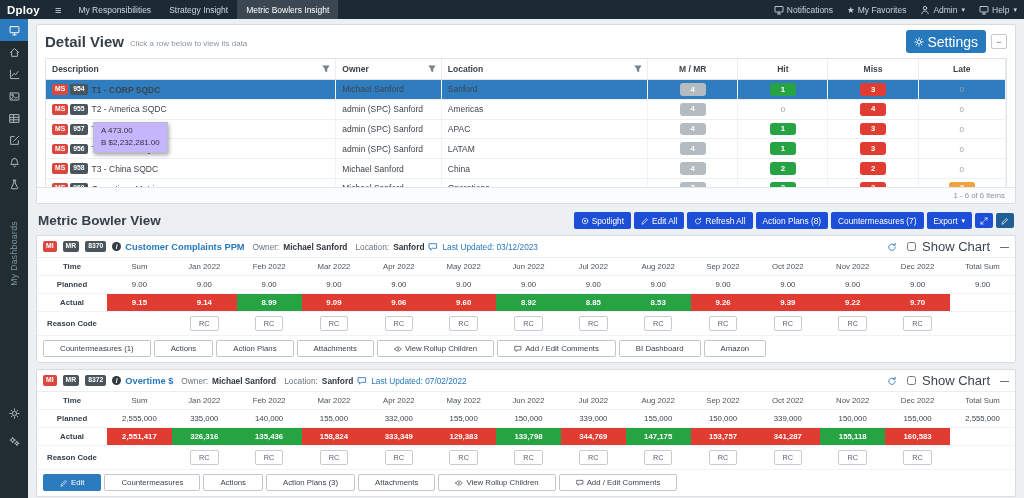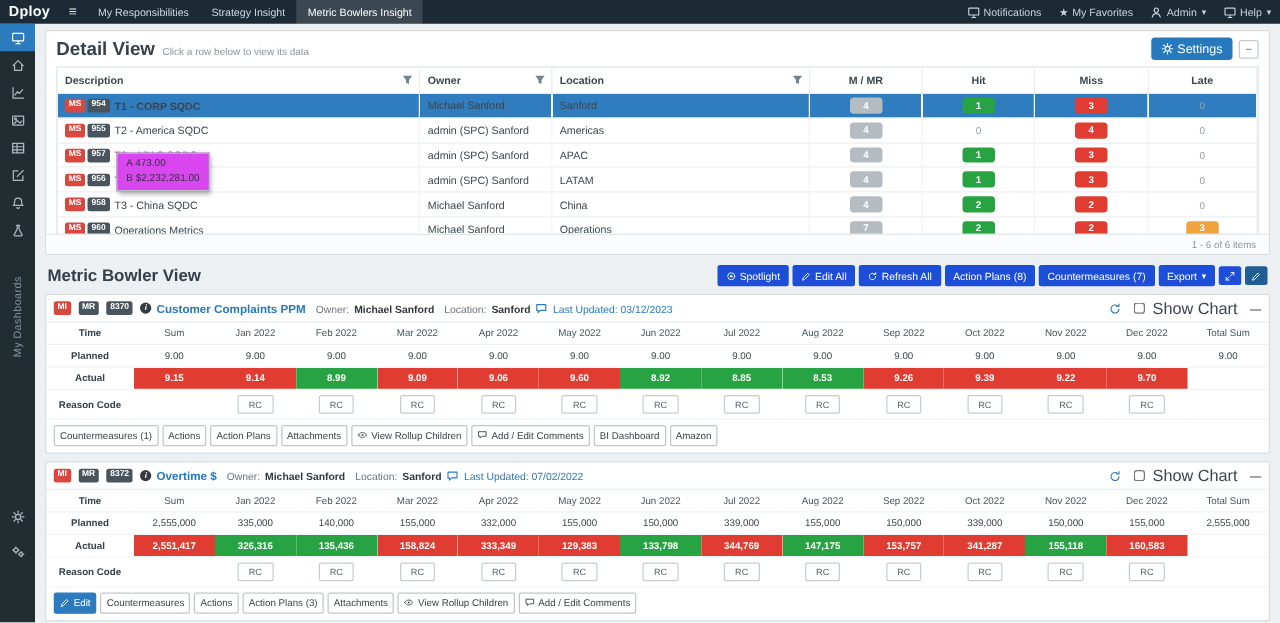--- a/index.html
+++ b/index.html
@@ -28,42 +28,42 @@
   .sidebar-label{writing-mode:vertical-rl;transform:rotate(180deg);font-size:8.5px;color:#7e96a3;margin-top:26px;letter-spacing:.4px}
   .side-bottom{margin-top:auto;margin-bottom:46px;display:flex;flex-direction:column;gap:6px;align-items:center}
   .main{flex:1;padding:5px 8px 0;overflow:hidden}
 
   
   .card{background:#fff;border:1px solid #d7dde1;border-radius:2px}
   .detail-card{position:relative;height:180px;overflow:hidden}
   .dhead{display:flex;align-items:center;padding:5px 8px 3px}
   .dtitle{font-size:15px;font-weight:bold;color:#36404a}
   .dsub{font-size:8px;color:#8b959c;margin-left:6px;margin-top:4px}
-  .settings-btn{margin-left:auto;display:inline-flex;align-items:center;gap:3px;background:#2779bd;color:#fff;border:none;border-radius:3px;font-size:10px;padding:3.5px 8px;cursor:pointer}
+  .settings-btn{margin-left:auto;display:inline-flex;align-items:center;gap:3px;background:#2779bd;color:#fff;border:none;border-radius:3px;font-size:14px;padding:3.5px 8px;cursor:pointer}
   .mini-btn{width:16px;height:15px;margin-left:5px;background:#fff;border:1px solid #c3cad0;border-radius:2px;color:#5a646c;font-size:9px;line-height:12px;text-align:center;cursor:pointer;padding:0}
 
   
   .table-wrap{margin:2px 8px 0;border:1px solid #dee3e7;height:137px;overflow:hidden}
   #detail-table{width:100%;border-collapse:collapse;table-layout:fixed}
   #detail-table th{position:relative;text-align:left;font-size:8.5px;font-weight:bold;color:#3c454d;padding:5px 6px;border-bottom:1px solid #dee3e7;border-right:1px solid #e8edf0;background:#fff;white-space:nowrap}
   #detail-table th.c{text-align:center}
   .funnel{position:absolute;right:4px;top:50%;transform:translateY(-50%);color:#75838e}
   .funnel svg{width:8px;height:8px}
   #detail-table td{font-size:8.5px;color:#3c454d;padding:3px 6px;border-bottom:1px solid #edf0f2;border-right:1px solid #f1f4f6;height:16px;white-space:nowrap;overflow:hidden}
   #detail-table td.c{text-align:center}
   tr.selected td{background:#2f7cbe;color:#fff}
   tr.selected .rname{font-weight:bold}
   .chip{display:inline-block;padding:2px 3px;border-radius:2px;font-size:6.8px;font-weight:bold;line-height:1;color:#fff;margin-right:2px;vertical-align:middle}
   .chip.red{background:#d9473f}.chip.dark{background:#49545c}
   .rname{font-size:8.5px;vertical-align:middle;margin-left:2px}
   .pill{display:inline-block;min-width:26px;padding:2.5px 4px;border-radius:3px;font-size:7.8px;font-weight:bold;line-height:1;color:#fff;text-align:center}
   .pill.gray{background:#b4bcc2}.pill.green{background:#28a344}.pill.red{background:#e03c31}.pill.orange{background:#f0a23c}
   .zero{color:#98a1a8;font-size:8px}
   .pagination{position:absolute;bottom:0;left:0;right:0;background:#fbfcfd;border-top:1px solid #e2e7ea;text-align:right;font-size:7.8px;color:#8b959c;padding:3px 10px}
-  .dtooltip{position:absolute;left:56px;top:97px;background:#d946ef;border:1px solid #b9bfc4;box-shadow:1px 2px 4px rgba(0,0,0,.35);font-size:8px;color:#2f363c;padding:2px 7px;line-height:1.55;z-index:4}
+  .dtooltip{position:absolute;left:56px;top:97px;background:#c4b5fd;border:1px solid #b9bfc4;box-shadow:1px 2px 4px rgba(0,0,0,.35);font-size:8px;color:#2f363c;padding:2px 7px;line-height:1.55;z-index:4}
 
   
   .mbv-head{display:flex;align-items:center;margin:8px 2px 6px 2px}
   .mbv-title{font-size:13.5px;font-weight:bold;color:#36404a}
   .mbv-actions{margin-left:auto;display:flex;gap:3px;align-items:center}
   .mbv-btn{display:inline-flex;align-items:center;gap:3px;background:#1d4ed8;color:#fff;font-size:8.3px;padding:3.5px 7px;border-radius:2px;border:none;cursor:pointer;white-space:nowrap}
   .mbv-btn .svgi svg{width:8px;height:8px}
   .mbv-icon-btn{padding:3.5px 5px}
   .mbv-icon-btn.dark{background:#1f5f96}
 
@@ -83,21 +83,21 @@
   .dash{color:#5a646c;font-weight:bold;margin-left:6px;cursor:pointer;font-size:9px}
 
   .btbl{width:100%;border-collapse:collapse;table-layout:fixed}
   .btbl th{font-size:7.8px;color:#4a545c;font-weight:normal;padding:4px 1px;text-align:center;border-bottom:1px solid #eef1f3;white-space:nowrap;overflow:hidden}
   .btbl th.rowlab,.btbl td.rowlab{font-weight:bold;color:#36404a}
   .btbl td{font-size:7.8px;color:#3c454d;text-align:center;padding:4px 1px;border-bottom:1px solid #f1f4f6;white-space:nowrap;overflow:hidden}
   .btbl td.red{background:#e03c31;color:#fff;font-weight:bold}
   .btbl td.green{background:#28a344;color:#fff;font-weight:bold}
   .rc-btn{font-size:7.3px;color:#5a646c;background:#fff;border:1px solid #c6ccd1;border-radius:2px;padding:2px 8px;cursor:pointer}
   .bfoot{display:flex;gap:3px;padding:4px 6px 5px}
-  .chip-btn{display:inline-flex;align-items:flex-start;gap:3px;font-size:7.8px;color:#3c454d;background:#fff;border:1px solid #c0c7cc;border-radius:2px;padding:3px 4px;cursor:pointer;white-space:nowrap}
+  .chip-btn{display:inline-flex;align-items:center;gap:3px;font-size:7.8px;color:#3c454d;background:#fff;border:1px solid #c0c7cc;border-radius:2px;padding:3px 16px;cursor:pointer;white-space:nowrap}
   .chip-btn.primary{background:#2d7bbf;border-color:#2d7bbf;color:#fff}
   .chip-btn .svgi svg{width:8px;height:8px}
 
   .svgi{display:inline-flex;align-items:center;justify-content:center;flex:0 0 auto}
   .svgi svg{width:10px;height:10px;fill:none;stroke:currentColor;stroke-width:.9;stroke-linecap:round;stroke-linejoin:round;display:block}
   .side-item .svgi svg{width:11px;height:11px}
 </style>
 </head>
 <body>
 

